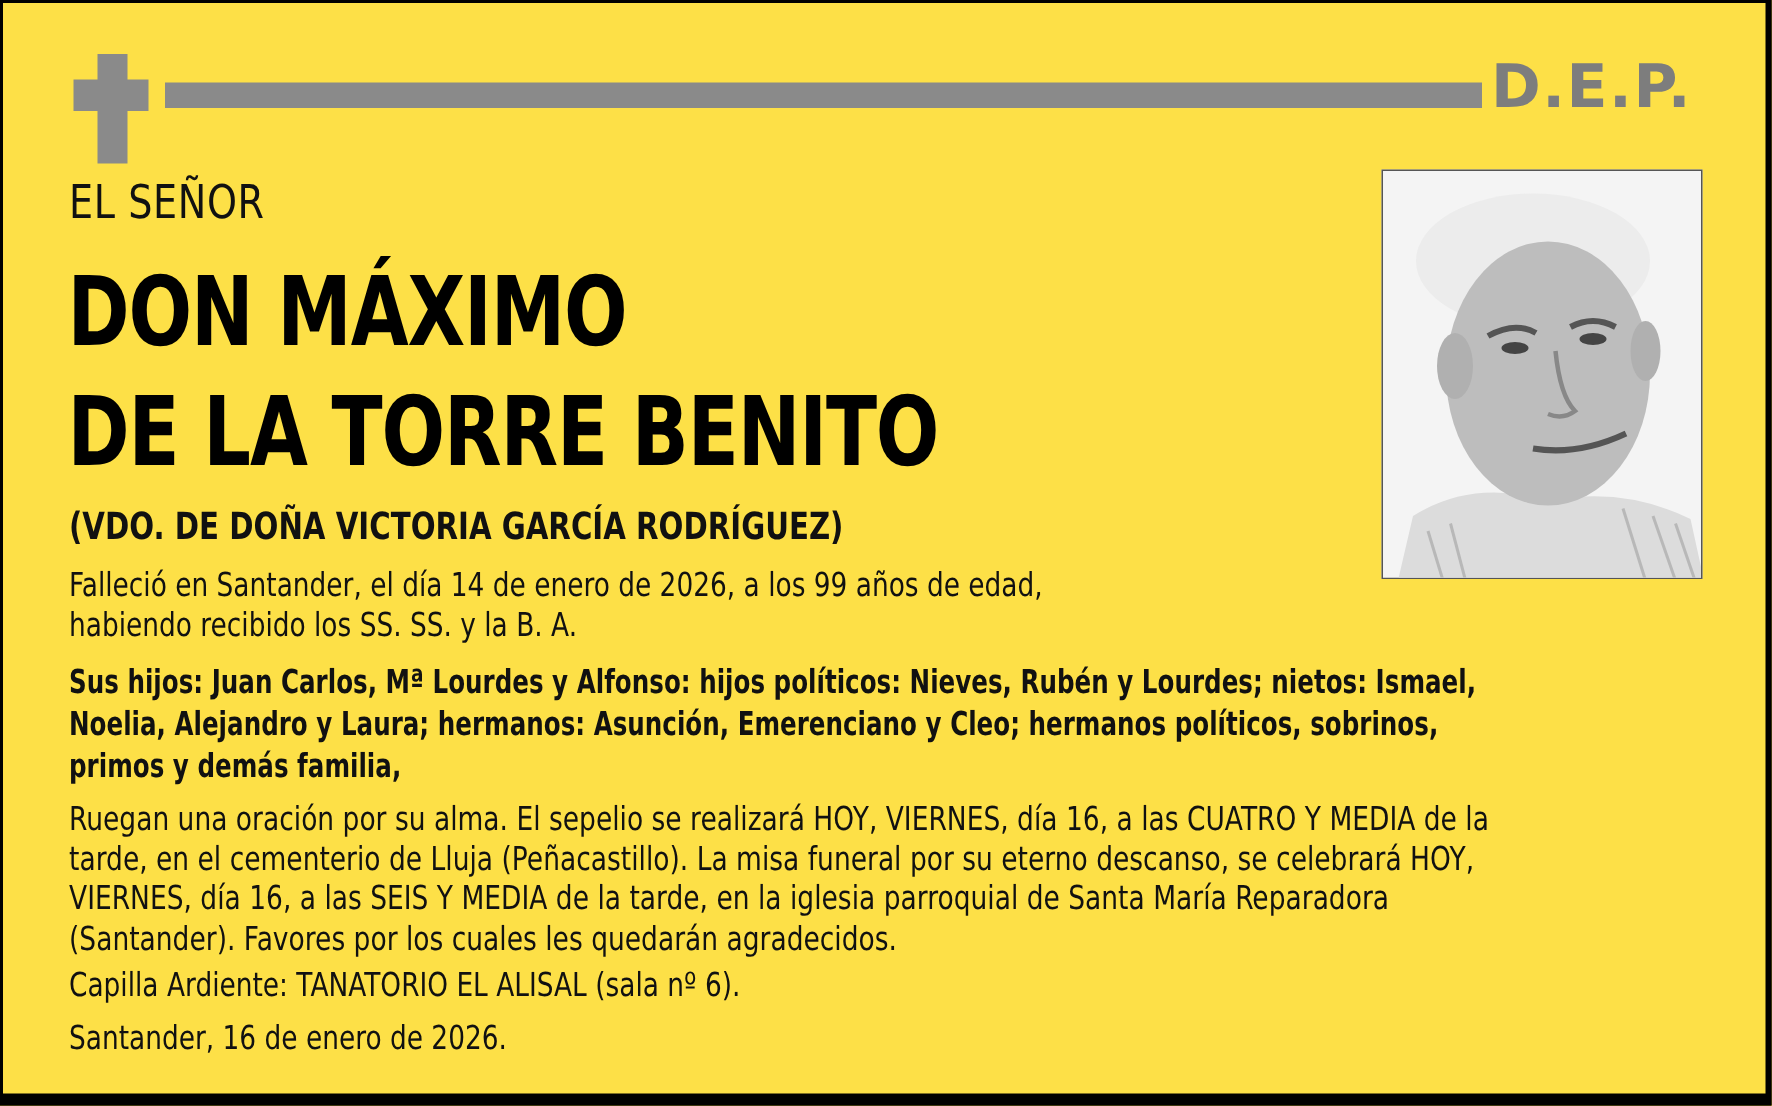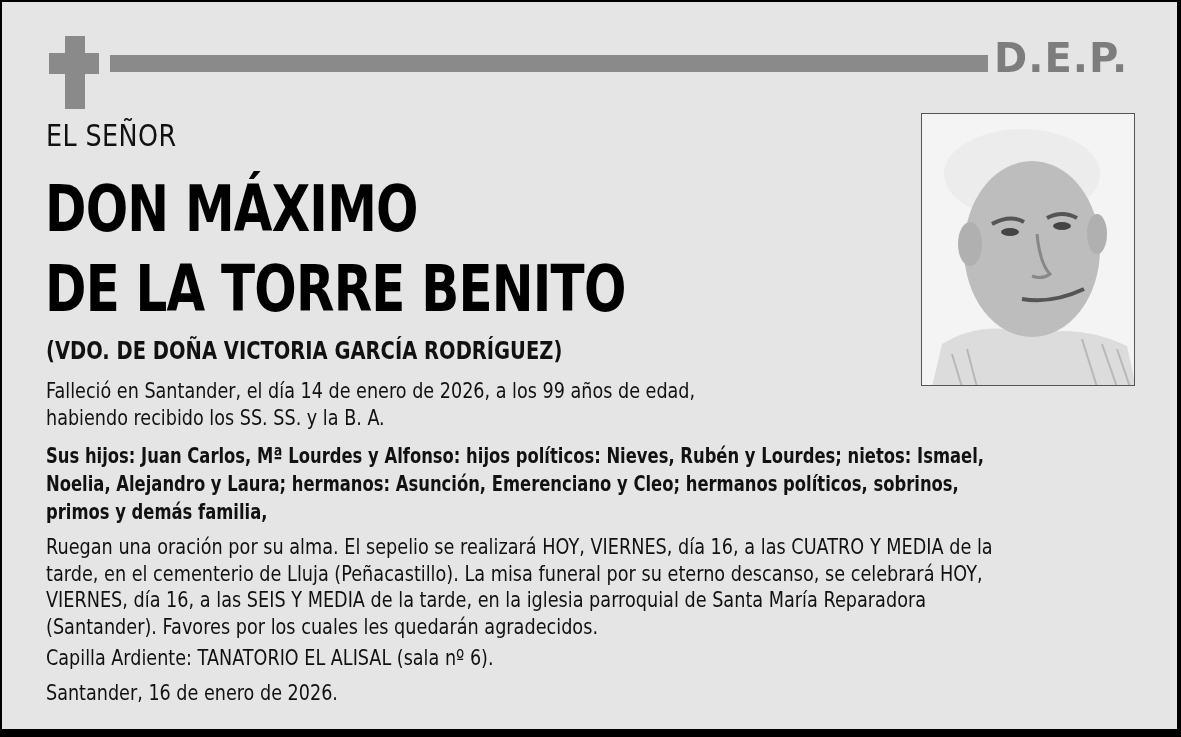--- a/index.html
+++ b/index.html
@@ -1,20 +1,20 @@
 <!DOCTYPE html>
 <html><head>
   <meta charset="utf-8">
   <style>
     * { box-sizing: border-box; margin: 0; padding: 0; }
     html, body { width: 1181px; height: 737px; background: #000; overflow: hidden; }
     body { position: relative; font-family: "Liberation Sans", "DejaVu Sans", sans-serif; }
     .page {
       position: absolute; left: 2px; top: 2px; width: 1175px; height: 727px;
-      background: #e5e5e5; overflow: hidden;
+      background: #fde047; overflow: hidden;
     }
     .cross-v { position: absolute; left: 63px; top: 34px; width: 20px; height: 73px; background: #8a8a8a; }
     .cross-h { position: absolute; left: 47px; top: 51px; width: 50px; height: 21px; background: #8a8a8a; }
     .rule { position: absolute; left: 108px; top: 53px; width: 878px; height: 17px; background: #8a8a8a; }
     .dep {
       position: absolute; left: 992px; top: 32px; font-size: 40px; font-weight: bold;
       color: #7d7d7d; letter-spacing: 1px; font-family: "DejaVu Sans", sans-serif; line-height: 48px;
     }
     .title-small {
       position: absolute; left: 44px; top: 115px; font-size: 31px; color: #111;

